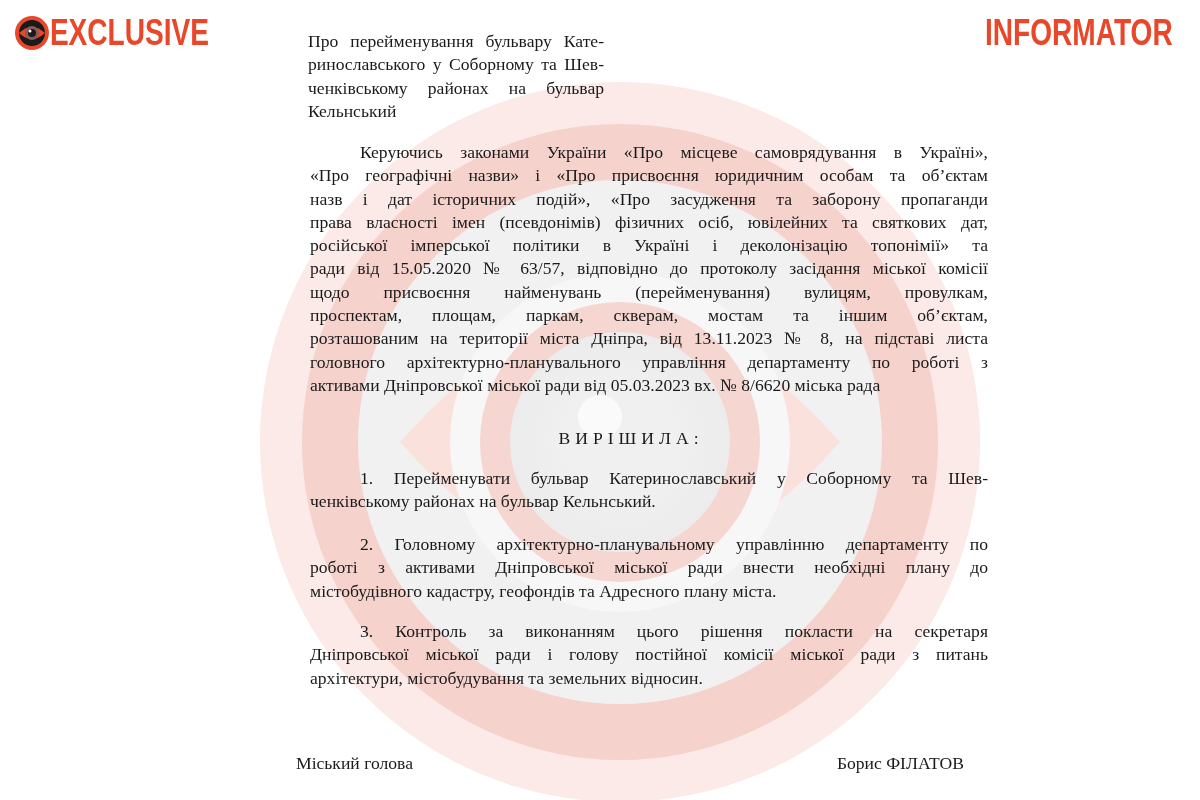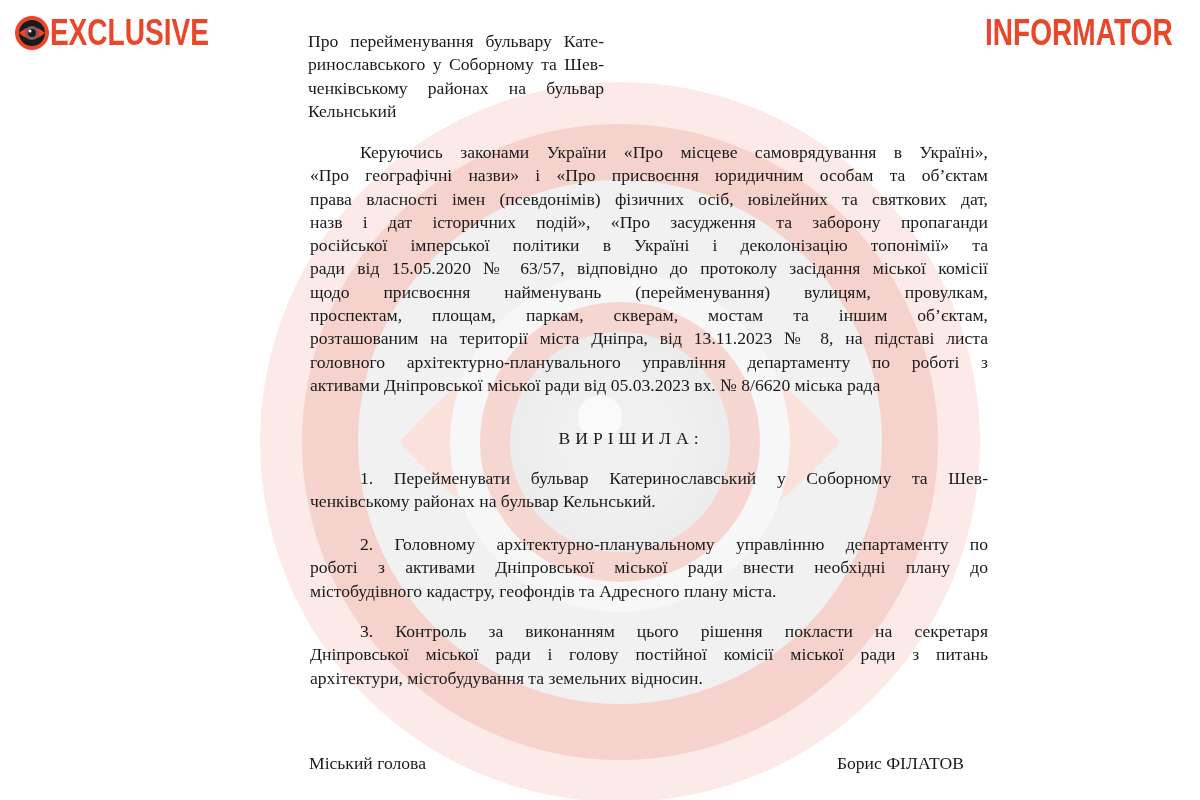--- a/index.html
+++ b/index.html
@@ -90,21 +90,21 @@
     .decision {
       position: absolute;
       left: 0;
       width: 678px;
       text-align: center;
       letter-spacing: 5px;
       top: 427px;
     }
     .sign-left {
       position: absolute;
-      left: 17px;
+      left: 4px;
       top: 752px;
     }
     .sign-right {
       position: absolute;
       right: 6px;
       top: 752px;
     }
   </style>
 </head>
 <body>
@@ -145,22 +145,22 @@
   <div class="title">
     <span>Про перейменування бульвару Кате-</span>
     <span>ринославського у Соборному та Шев-</span>
     <span>ченківському районах на бульвар</span>
     <span class="last">Кельнський</span>
   </div>
 
   <div class="para" style="top:141px;">
     <span class="line indent">Керуючись законами України «Про місцеве самоврядування в Україні»,</span>
     <span class="line">«Про географічні назви» і «Про присвоєння юридичним особам та об’єктам</span>
+    <span class="line">назв і дат історичних подій», «Про засудження та заборону пропаганди</span>
     <span class="line">права власності імен (псевдонімів) фізичних осіб, ювілейних та святкових дат,</span>
-    <span class="line">назв і дат історичних подій», «Про засудження та заборону пропаганди</span>
     <span class="line">російської імперської політики в Україні і деколонізацію топонімії» та</span>
     <span class="line">ради від 15.05.2020 № 63/57, відповідно до протоколу засідання міської комісії</span>
     <span class="line">щодо присвоєння найменувань (перейменування) вулицям, провулкам,</span>
     <span class="line">проспектам, площам, паркам, скверам, мостам та іншим об’єктам,</span>
     <span class="line">розташованим на території міста Дніпра, від 13.11.2023 № 8, на підставі листа</span>
     <span class="line">головного архітектурно-планувального управління департаменту по роботі з</span>
     <span class="line last">активами Дніпровської міської ради від 05.03.2023 вх. № 8/6620 міська рада</span>
   </div>
 
   <div class="decision">ВИРІШИЛА:</div>

